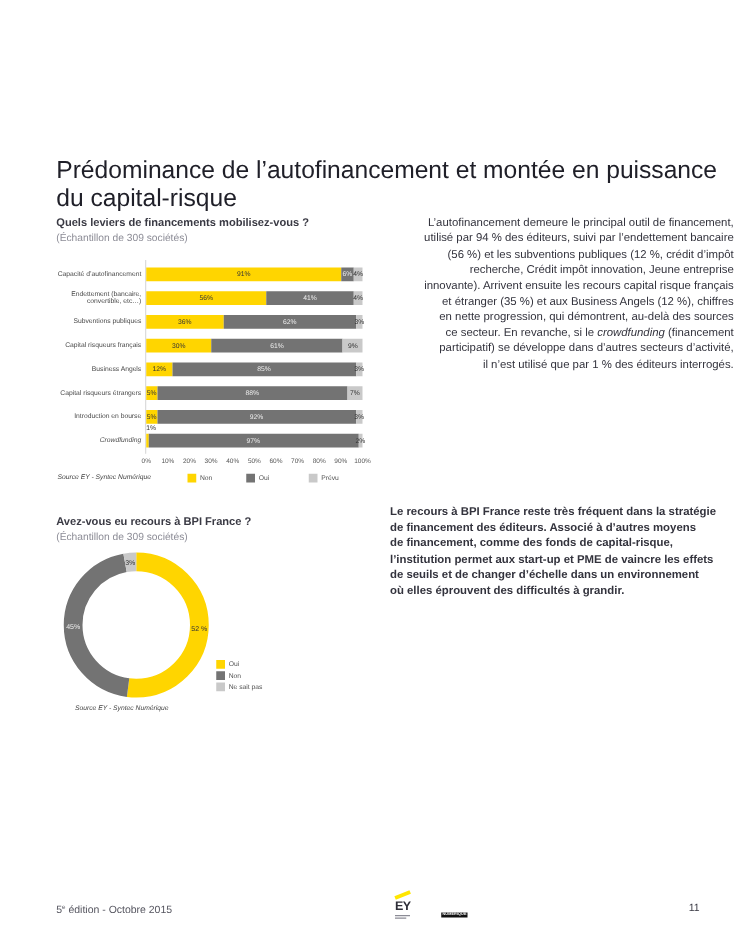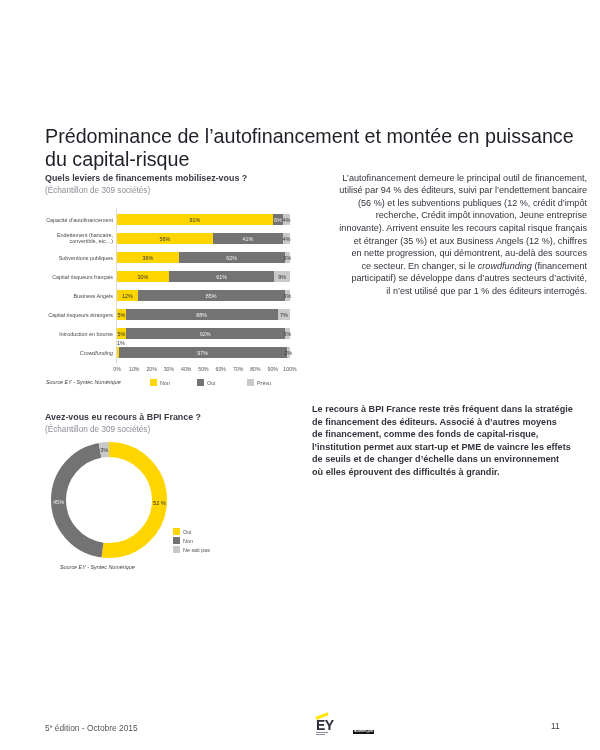--- a/index.html
+++ b/index.html
@@ -45,21 +45,21 @@
 
   
   .donut { left: 39px; top: 430px; width: 140px; height: 140px; }
   .donut-legend-item { position: absolute; left: 173px; height: 7px; display: flex; align-items: center; }
 
   
   .footer-edition { left: 45px; top: 721px; font-size: 8.4px; line-height: 10px; color: #55555f; white-space: nowrap; }
   .footer-edition sup { font-size: 5px; vertical-align: 3px; }
   .page-number { left: 551px; top: 721px; font-size: 8.4px; line-height: 10px; color: #3a3a44; }
   .ey-beam { left: 316px; top: 717px; width: 13px; height: 2.6px; background: #FFE600; transform: rotate(-22deg); transform-origin: left center; }
-  .ey-text { left: 316px; top: 720px; font-size: 14px; line-height: 11px; font-weight: bold; color: #2e2e38; letter-spacing: -0.5px; }
+  .ey-text { left: 316px; top: 720px; font-size: 10px; line-height: 11px; font-weight: bold; color: #2e2e38; letter-spacing: -0.5px; }
   .ey-tagline { left: 316px; width: 12px; height: 1px; background: #8c8c96; }
   .syntec-text { left: 341px; top: 759px; font-family: "Liberation Serif", serif; font-weight: bold; font-size: 12.5px; line-height: 13px; color: #111; letter-spacing: -0.3px; }
   .syntec-sub { left: 353px; top: 730px; font-size: 3px; line-height: 3.6px; font-weight: bold; color: #fff; background: #111; padding: 0 1px; letter-spacing: 0.1px; }
 </style>
 </head>
 <body>
 
 <div class="page">
 
   <h1 class="abs title" style="margin:0;font-weight:normal;">
@@ -197,21 +197,21 @@
   <div class="abs source" style="left:46px;top:379px;line-height:7px;">Source EY - Syntec Numérique</div>
 
   <div class="abs para" id="para-financing" style="top:171.7px;text-align:right;">
       <span class="line">L’autofinancement demeure le principal outil de financement,</span>
       <span class="line">utilisé par 94 % des éditeurs, suivi par l’endettement bancaire</span>
       <span class="line">(56 %) et les subventions publiques (12 %, crédit d’impôt</span>
       <span class="line">recherche, Crédit impôt innovation, Jeune entreprise</span>
       <span class="line">innovante). Arrivent ensuite les recours capital risque français</span>
       <span class="line">et étranger (35 %) et aux Business Angels (12 %), chiffres</span>
       <span class="line">en nette progression, qui démontrent, au-delà des sources</span>
-      <span class="line"><span>ce secteur. En changer, si le </span><em>crowdfunding</em><span> (financement</span></span>
+      <span class="line"><span>ce secteur. En revanche, si le </span><em>crowdfunding</em><span> (financement</span></span>
       <span class="line">participatif) se développe dans d’autres secteurs d’activité,</span>
       <span class="line">il n’est utilisé que par 1 % des éditeurs interrogés.</span>
     </div>
 
   <div class="abs q-heading" style="left:45px;top:411.5px;">Avez-vous eu recours à BPI France ?</div>
   <div class="abs q-sub" style="left:45px;top:425px;">(Échantillon de 309 sociétés)</div>
 
   <svg class="abs donut" id="donut-svg" viewBox="0 0 140 140">
       <circle cx="70" cy="70" r="50.5" fill="none" stroke="#FFD500" stroke-width="15" stroke-dasharray="164.99644616653595 317.3008580125691" stroke-dashoffset="0" transform="rotate(-90 70 70)"></circle>
       <text x="120.40034978562771" y="75.17092123623033" text-anchor="middle" font-size="5.6" font-family="&quot;Liberation Sans&quot;, sans-serif" fill="#333333">52 %</text>

